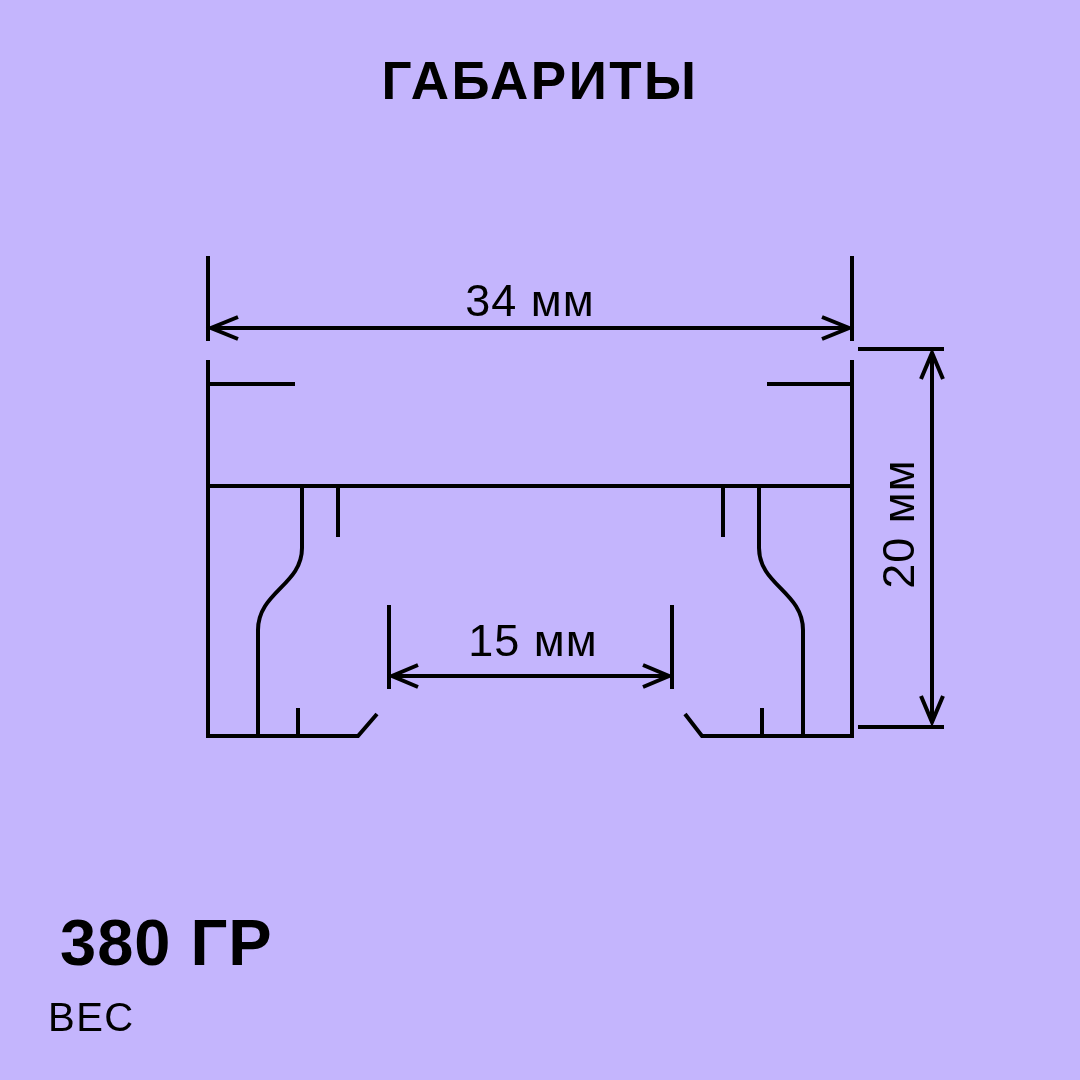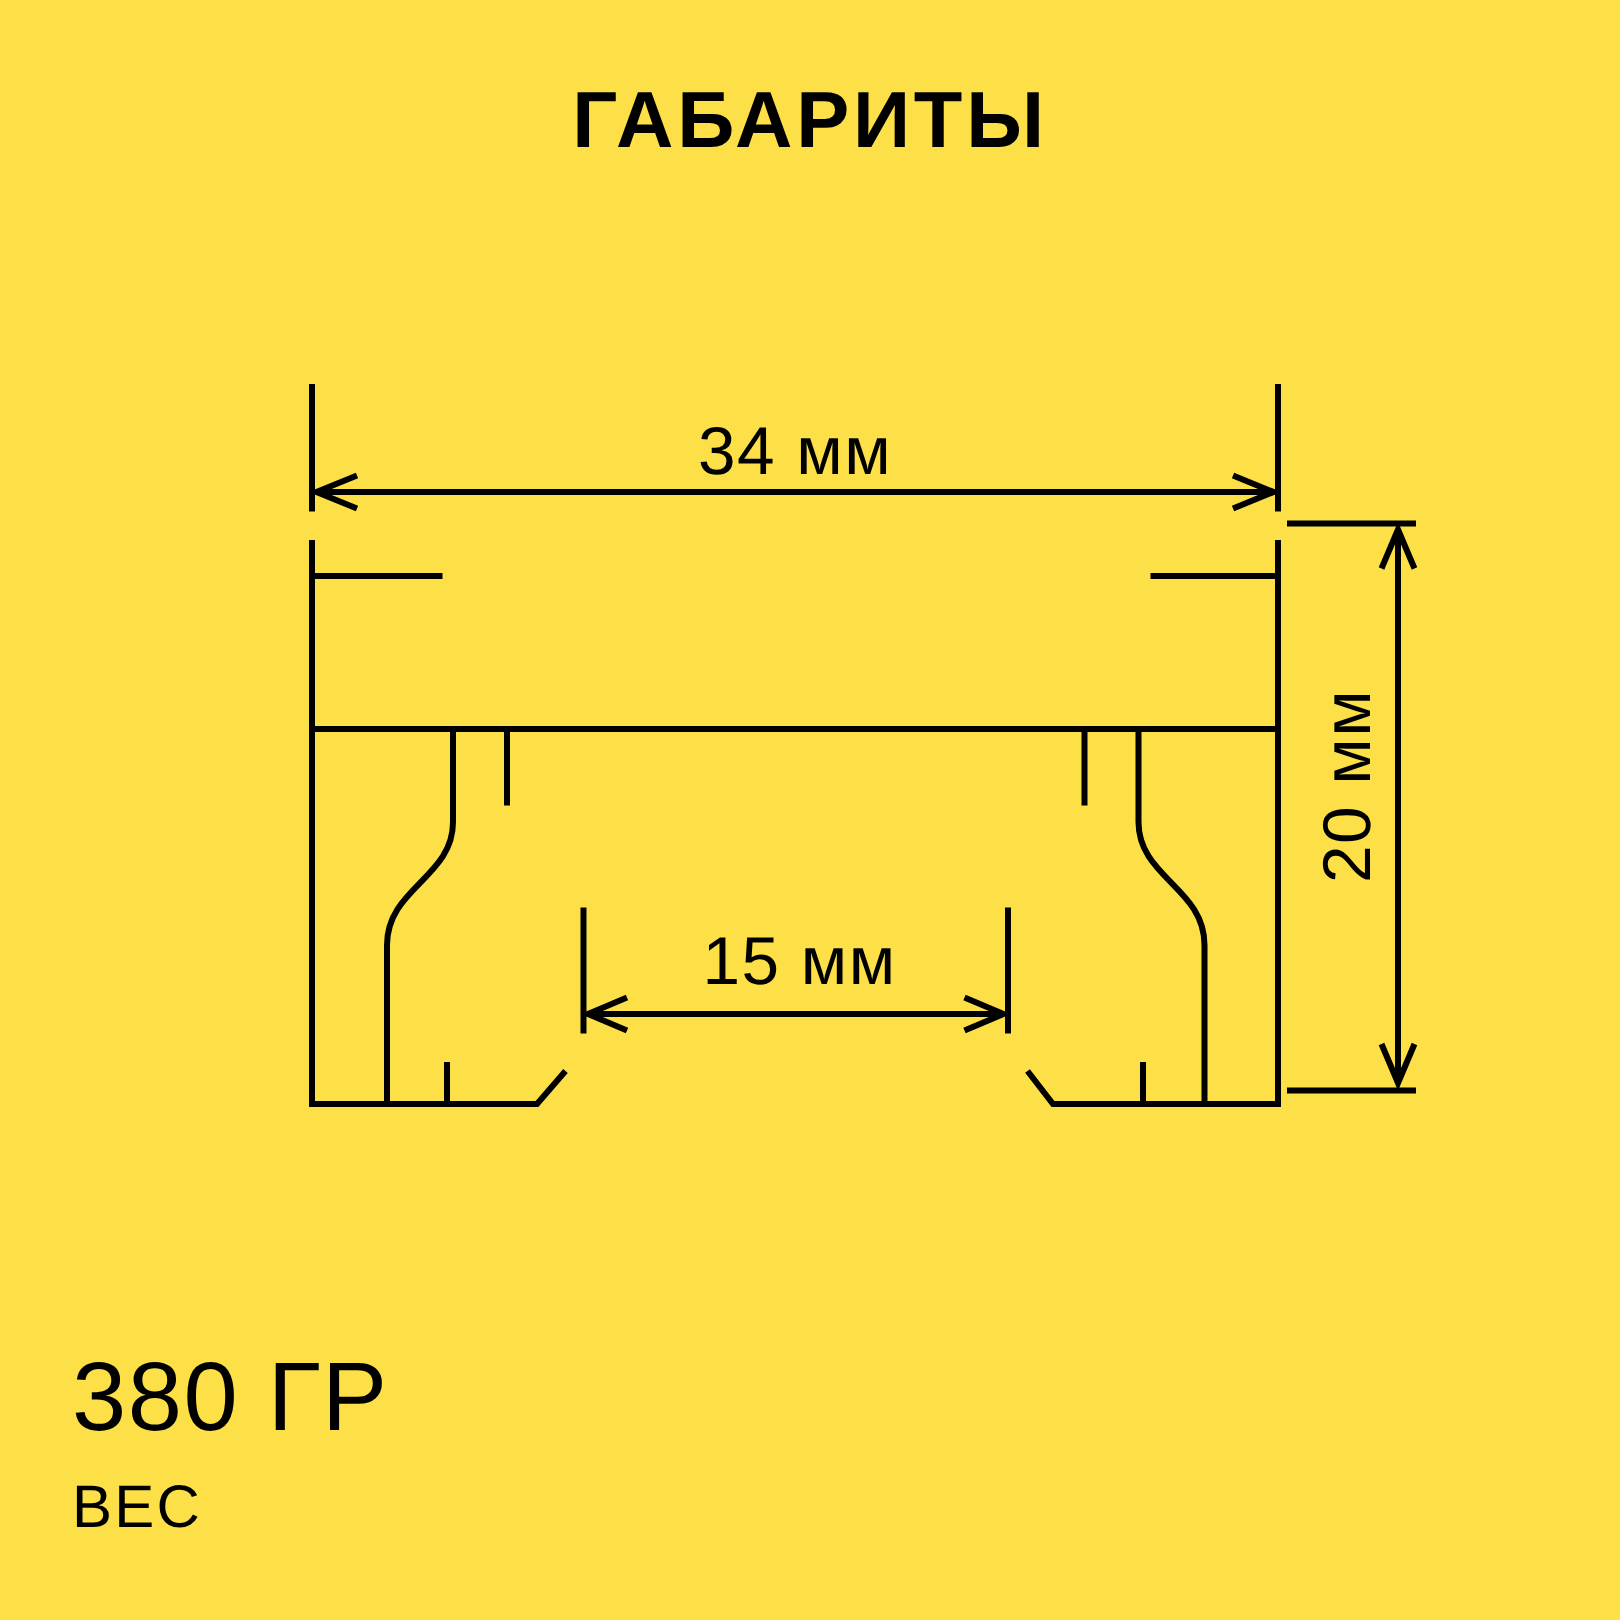--- a/index.html
+++ b/index.html
@@ -4,21 +4,21 @@
 <style>
   html, body {
     margin: 0;
     padding: 0;
     background: #ffffff;
   }
   .canvas {
     position: relative;
     width: 1080px;
     height: 1080px;
-    background: #fde047;
+    background: #c4b5fd;
     overflow: hidden;
     font-family: "Liberation Sans", sans-serif;
     color: #000000;
   }
   .page-title {
     position: absolute;
     top: 54px;
     left: 0;
     width: 100%;
     text-align: center;
@@ -59,24 +59,24 @@
     top: 524px;
     transform: translate(-50%, -50%) rotate(-90deg);
   }
   .weight-block {
     position: absolute;
     left: 48px;
     top: 898px;
   }
   .weight-value {
     font-size: 65px;
-    font-weight: 400;
+    font-weight: 700;
     letter-spacing: 1px;
     line-height: 1;
-    margin: 0;
+    margin: 12px;
   }
   .weight-caption {
     font-size: 40px;
     font-weight: 400;
     letter-spacing: 1.5px;
     line-height: 1;
     margin-top: 22px;
   }
   .stroke {
     fill: none;

